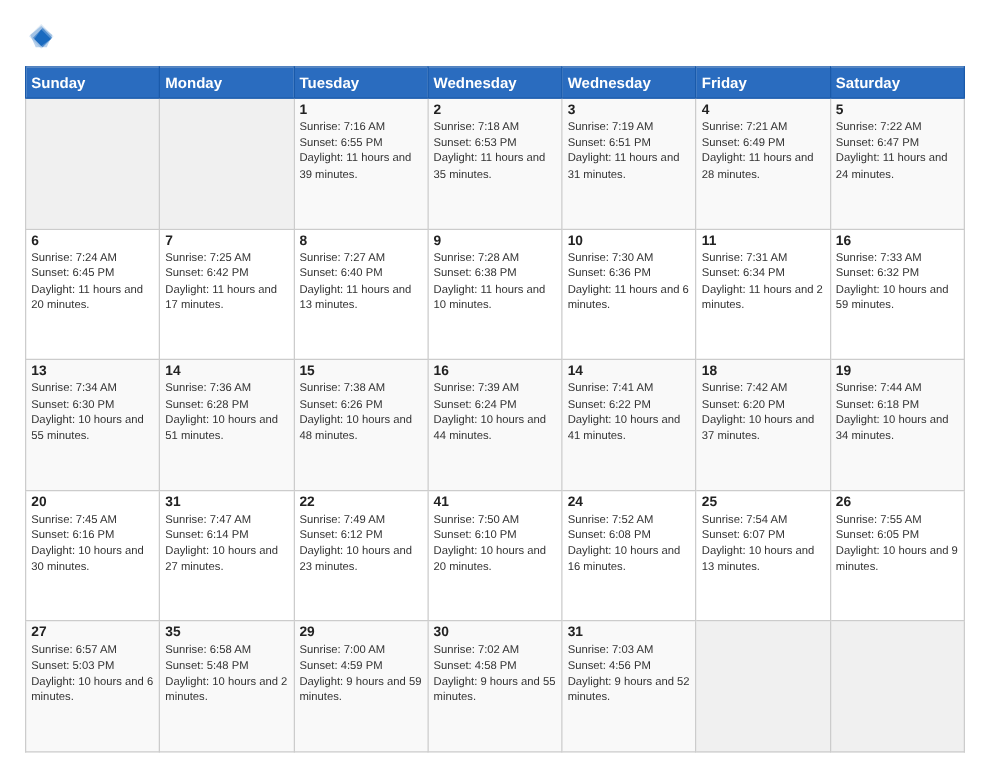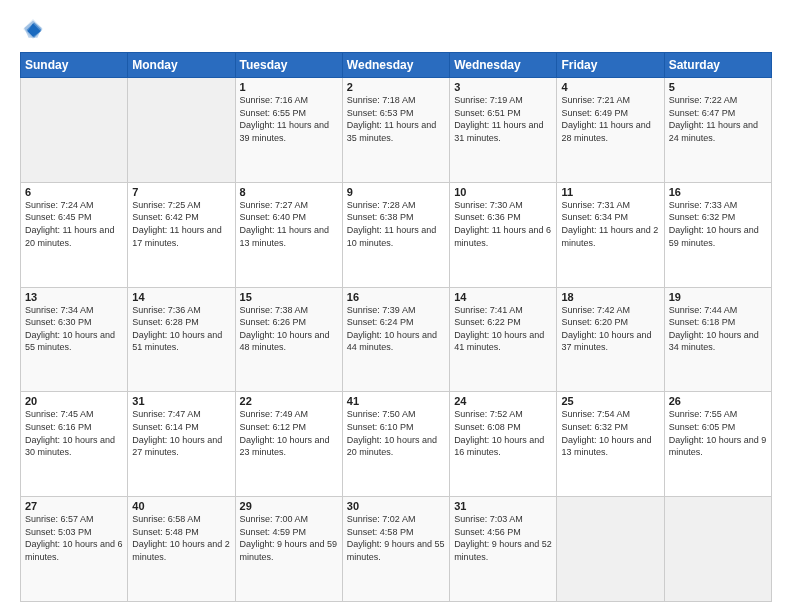--- a/index.html
+++ b/index.html
@@ -288,39 +288,39 @@
           </td>
           <td>
             <span class="day-num">24</span>
             <div class="day-info">Sunrise: 7:52 AM
 Sunset: 6:08 PM
 Daylight: 10 hours and 16 minutes.</div>
           </td>
           <td>
             <span class="day-num">25</span>
             <div class="day-info">Sunrise: 7:54 AM
-Sunset: 6:32 PM
+Sunset: 6:07 PM
 Daylight: 10 hours and 13 minutes.</div>
           </td>
           <td>
             <span class="day-num">26</span>
             <div class="day-info">Sunrise: 7:55 AM
 Sunset: 6:05 PM
 Daylight: 10 hours and 9 minutes.</div>
           </td>
         </tr>
         <tr>
           <td>
             <span class="day-num">27</span>
             <div class="day-info">Sunrise: 6:57 AM
 Sunset: 5:03 PM
 Daylight: 10 hours and 6 minutes.</div>
           </td>
           <td>
-            <span class="day-num">40</span>
+            <span class="day-num">35</span>
             <div class="day-info">Sunrise: 6:58 AM
 Sunset: 5:48 PM
 Daylight: 10 hours and 2 minutes.</div>
           </td>
           <td>
             <span class="day-num">29</span>
             <div class="day-info">Sunrise: 7:00 AM
 Sunset: 4:59 PM
 Daylight: 9 hours and 59 minutes.</div>
           </td>

